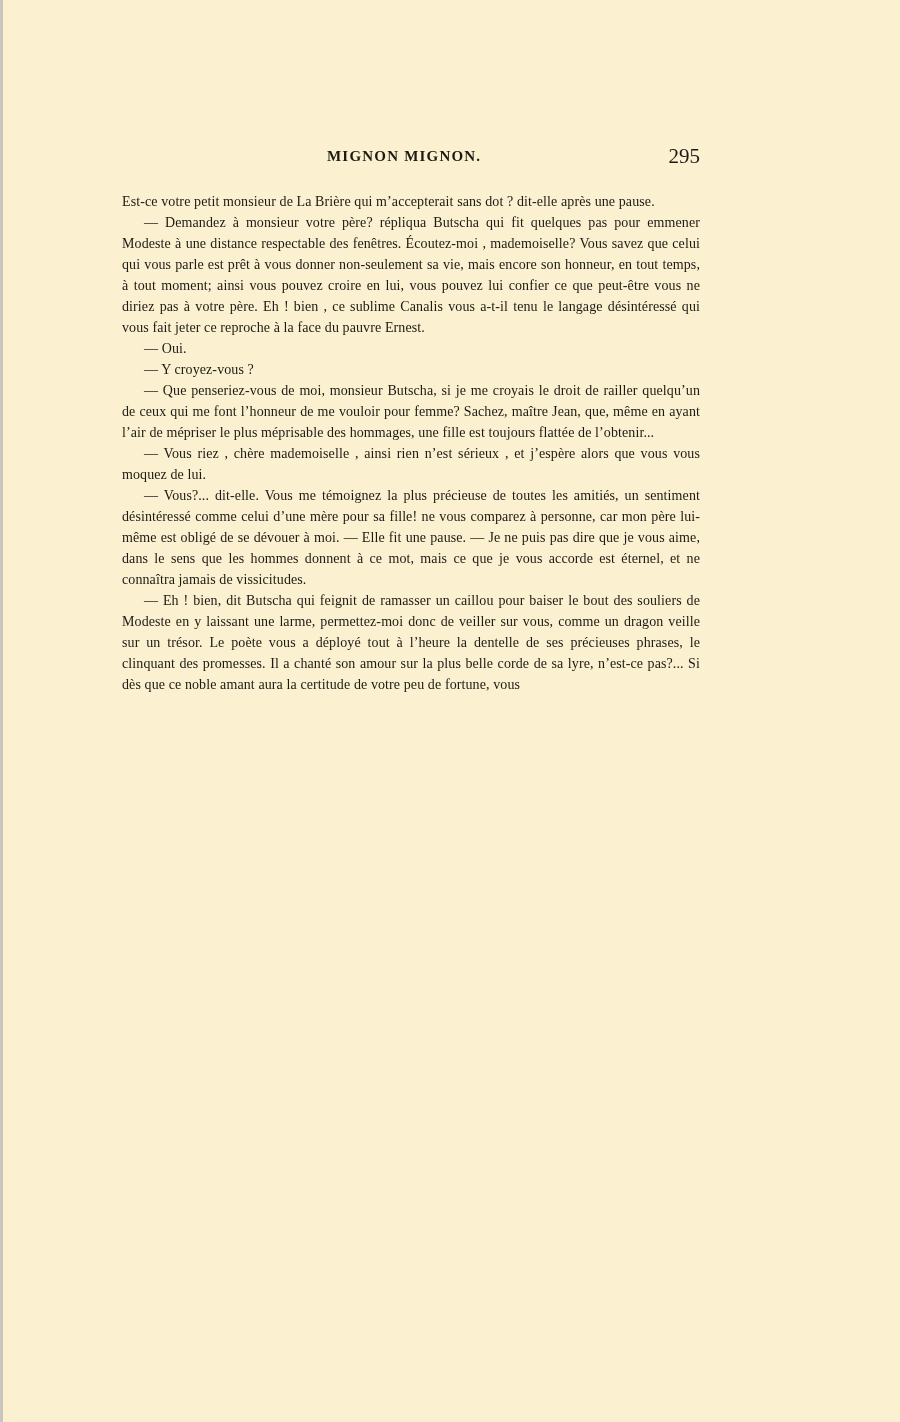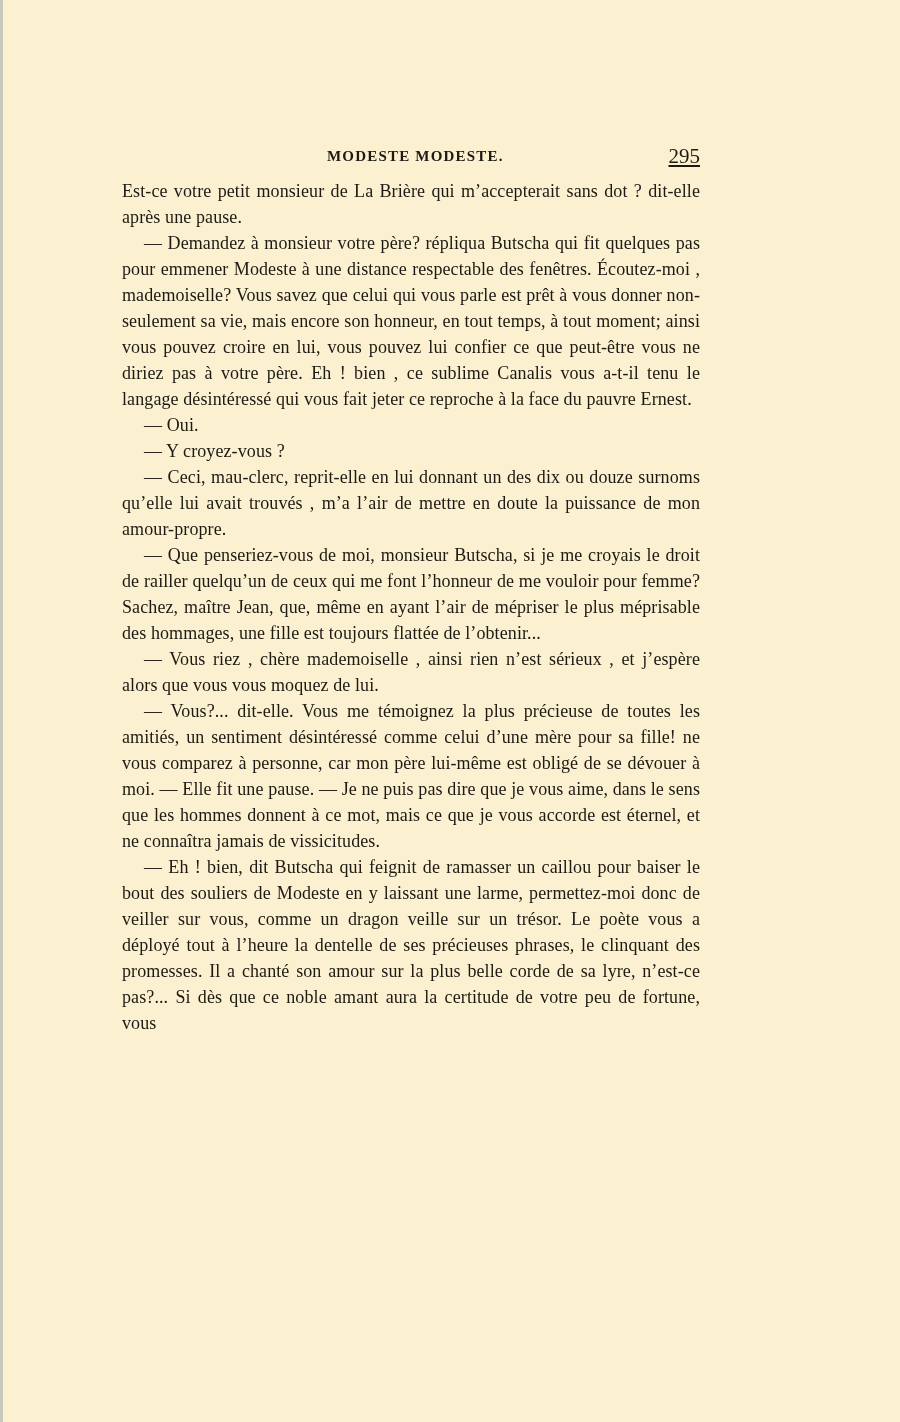--- a/index.html
+++ b/index.html
@@ -37,53 +37,51 @@
       top: 2px;
       font-size: 15px;
       font-weight: bold;
       letter-spacing: 1.2px;
     }
     .page-number {
       position: absolute;
       right: 0;
       top: -2px;
       font-size: 21px;
-      text-decoration: underline;
     }
     .text {
-      margin-top: 2px;
-      font-size: 18px;
-      line-height: 26px;
+      margin-top: 15px;
+      font-size: 14px;
+      line-height: 21px;
       text-align: justify;
       letter-spacing: 0.1px;
     }
     .para {
       margin: 0;
       text-indent: 22px;
       hyphens: manual;
     }
     .para.first {
       text-indent: 0;
     }
   </style>
 </head>
 <body>
 
 <div class="left-edge"></div>
 
 <div class="page">
   <div class="running-head">
-    <span class="running-title">MODESTE MODESTE.</span>
+    <span class="running-title">MIGNON MIGNON.</span>
     <span class="page-number">295</span>
   </div>
 
   <div class="text">
     <p class="para first">Est-ce votre petit monsieur de La Brière qui m’accepterait sans dot ? dit-elle après une pause.</p>
     <p class="para">— Demandez à monsieur votre père? répliqua Butscha qui fit quelques pas pour emmener Modeste à une distance respectable des fenêtres. Écoutez-moi , mademoiselle? Vous savez que celui qui vous parle est prêt à vous donner non-seulement sa vie, mais encore son honneur, en tout temps, à tout moment; ainsi vous pouvez croire en lui, vous pouvez lui confier ce que peut-être vous ne diriez pas à votre père. Eh ! bien , ce sublime Canalis vous a-t-il tenu le langage désintéressé qui vous fait jeter ce reproche à la face du pauvre Ernest.</p>
     <p class="para">— Oui.</p>
     <p class="para">— Y croyez-vous ?</p>
-    <p class="para">— Ceci, mau-clerc, reprit-elle en lui donnant un des dix ou douze surnoms qu’elle lui avait trouvés , m’a l’air de mettre en doute la puissance de mon amour-propre.</p>
     <p class="para">— Que penseriez-vous de moi, monsieur Butscha, si je me croyais le droit de railler quelqu’un de ceux qui me font l’honneur de me vouloir pour femme? Sachez, maître Jean, que, même en ayant l’air de mépriser le plus méprisable des hommages, une fille est toujours flattée de l’obtenir...</p>
     <p class="para">— Vous riez , chère mademoiselle , ainsi rien n’est sérieux , et j’espère alors que vous vous moquez de lui.</p>
     <p class="para">— Vous?... dit-elle. Vous me témoignez la plus précieuse de toutes les amitiés, un sentiment désintéressé comme celui d’une mère pour sa fille! ne vous comparez à personne, car mon père lui-même est obligé de se dévouer à moi. — Elle fit une pause. — Je ne puis pas dire que je vous aime, dans le sens que les hommes donnent à ce mot, mais ce que je vous accorde est éternel, et ne connaîtra jamais de vissicitudes.</p>
     <p class="para">— Eh ! bien, dit Butscha qui feignit de ramasser un caillou pour baiser le bout des souliers de Modeste en y laissant une larme, permettez-moi donc de veiller sur vous, comme un dragon veille sur un trésor. Le poète vous a déployé tout à l’heure la dentelle de ses précieuses phrases, le clinquant des promesses. Il a chanté son amour sur la plus belle corde de sa lyre, n’est-ce pas?... Si dès que ce noble amant aura la certitude de votre peu de fortune, vous</p>
   </div>
 </div>
 
 </body></html>

